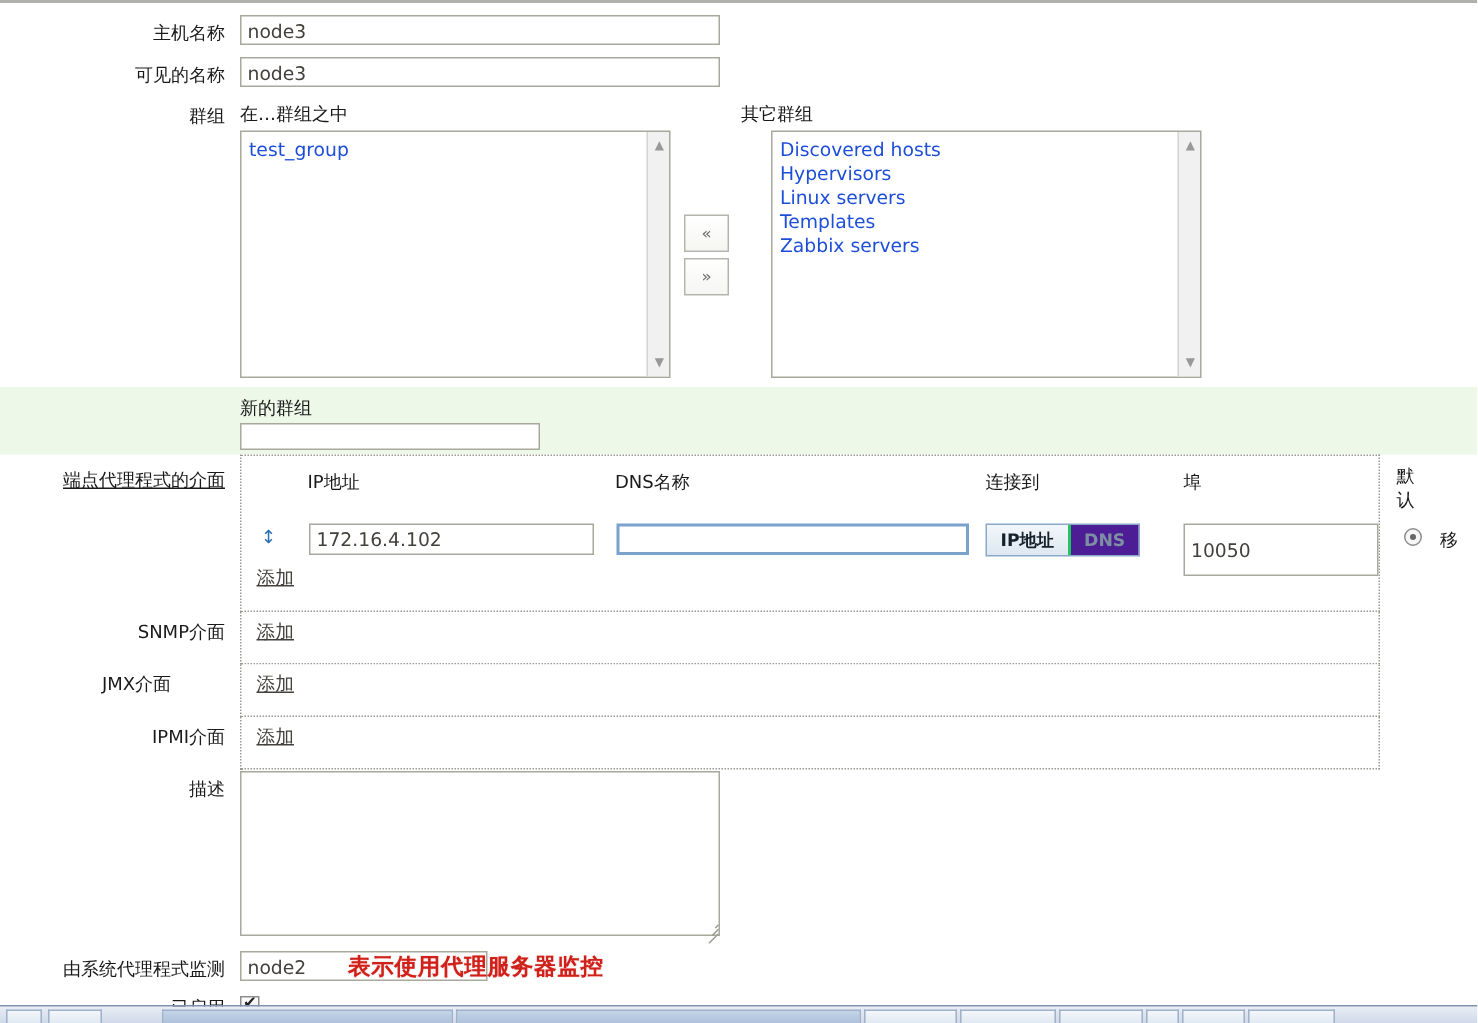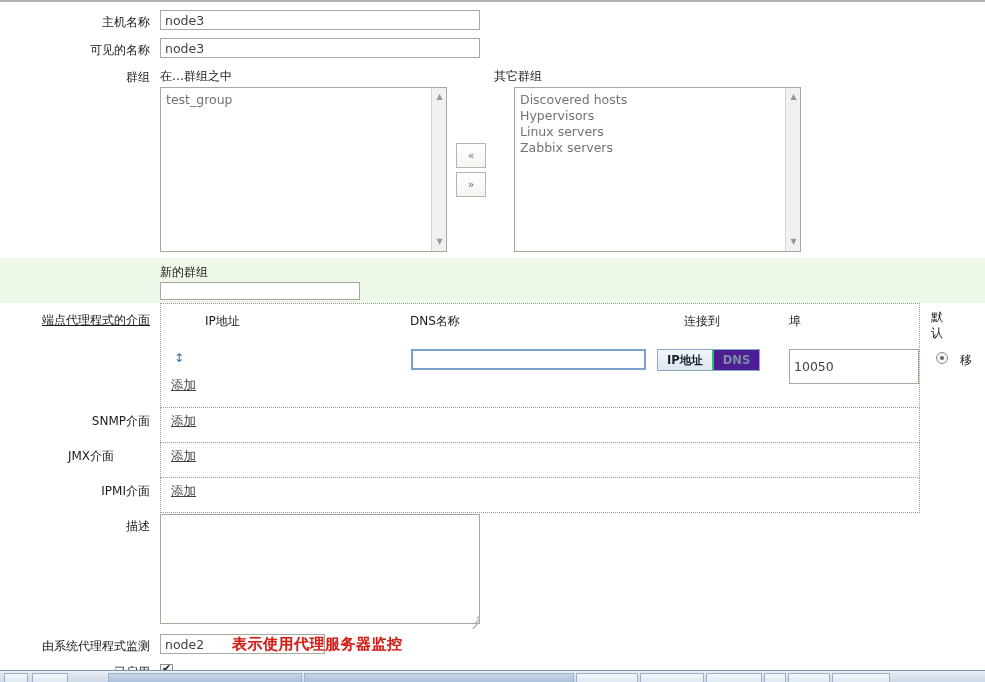--- a/index.html
+++ b/index.html
@@ -52,21 +52,21 @@
     background: #ffffff;
     overflow: hidden;
   }
   .listinner {
     position: absolute;
     top: 0; left: 0; right: 15px; bottom: 0;
     padding: 4px 0 0 5px;
   }
   .listitem {
     font-size: 12.5px;
-    color: #737373;
+    color: #1d4ed8;
     line-height: 16px;
     white-space: nowrap;
     font-family: "DejaVu Sans", "Liberation Sans", sans-serif;
   }
   .scrollbar {
     position: absolute;
     top: 0; right: 0; bottom: 0;
     width: 15px;
     background: #f1f1f1;
     border-left: 1px solid #d4d4d0;
@@ -286,47 +286,49 @@
   </div>
 
   <div class="xferbtn" style="left:456px;top:143px;">«</div>
   <div class="xferbtn" style="left:456px;top:172px;">»</div>
 
   <div class="listbox" style="left:494px;top:87px;width:287px;height:165px;margin-left:20px;">
     <div class="listinner">
       <div class="listitem">Discovered hosts</div>
       <div class="listitem">Hypervisors</div>
       <div class="listitem">Linux servers</div>
+      <div class="listitem">Templates</div>
       <div class="listitem">Zabbix servers</div>
     </div>
     <div class="scrollbar">
       <div class="sb-arrow up">▲</div>
       <div class="sb-arrow down">▼</div>
     </div>
   </div>
 
   <div class="greenband" style="top:258px;height:45px;"></div>
   <div class="colhdr" style="left:160px;top:264px;">新的群组</div>
   <input class="txtinput" type="text" style="position: absolute; left: 160px; top: 282px; width: 200px; height: 18px;" value="">
 
   <div class="lbl" style="left:0;top:312px;width:150px;text-decoration:underline;">端点代理程式的介面</div>
 
   <div class="ifacebox" style="left:160px;top:303px;width:760px;height:105px;"></div>
 
   <div class="colhdr" style="left:205px;top:313px;">IP地址</div>
   <div class="colhdr" style="left:410px;top:313px;">DNS名称</div>
-  <div class="colhdr" style="left:684px;top:313px;">连接到</div>
+  <div class="colhdr" style="left:657px;top:313px;">连接到</div>
   <div class="colhdr" style="left:789px;top:313px;">埠</div>
 
   <div class="defcol" style="left:931px;top:309px;width:14px;"><span>默</span><br><span>认</span></div>
   <div class="radio" style="left:936px;top:352px;"></div>
   <div class="defcol" style="left:960px;top:352px;">移</div>
 
   <div class="draghandle" style="left:174px;top:352px;">↕</div>
 
+  <input class="txtinput" type="text" style="position: absolute; left: 206px; top: 349px; width: 190px; height: 21px;" value="172.16.4.102">
 
   <input class="txtinput focused" type="text" style="position: absolute; left: 411px; top: 349px; width: 235px; height: 21px;" value="">
 
   <div class="toggle" style="left:657px;top:349px;">
     <div class="tgl-opt active">IP地址</div>
     <div class="tgl-opt inactive">DNS</div>
   </div>
 
   <input class="txtinput" type="text" style="position: absolute; left: 789px; top: 349px; width: 130px; height: 35px;" value="10050">
 

